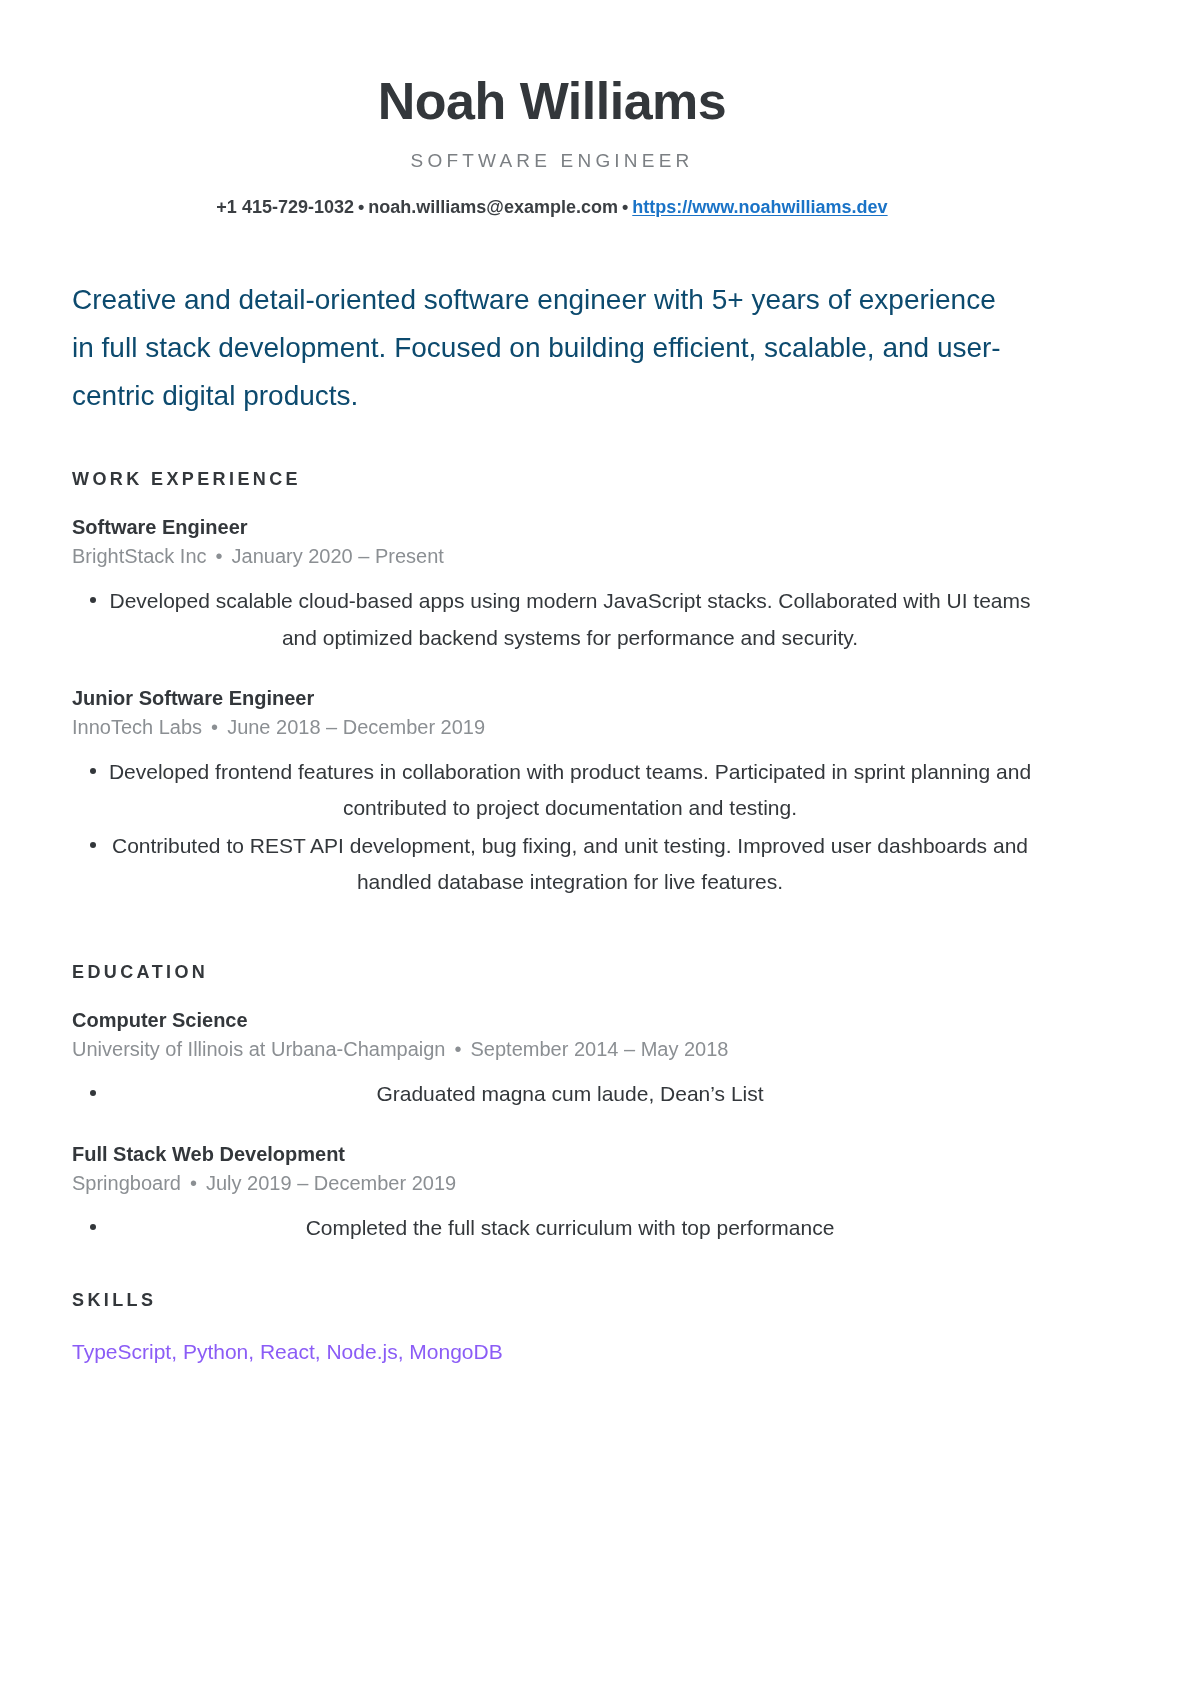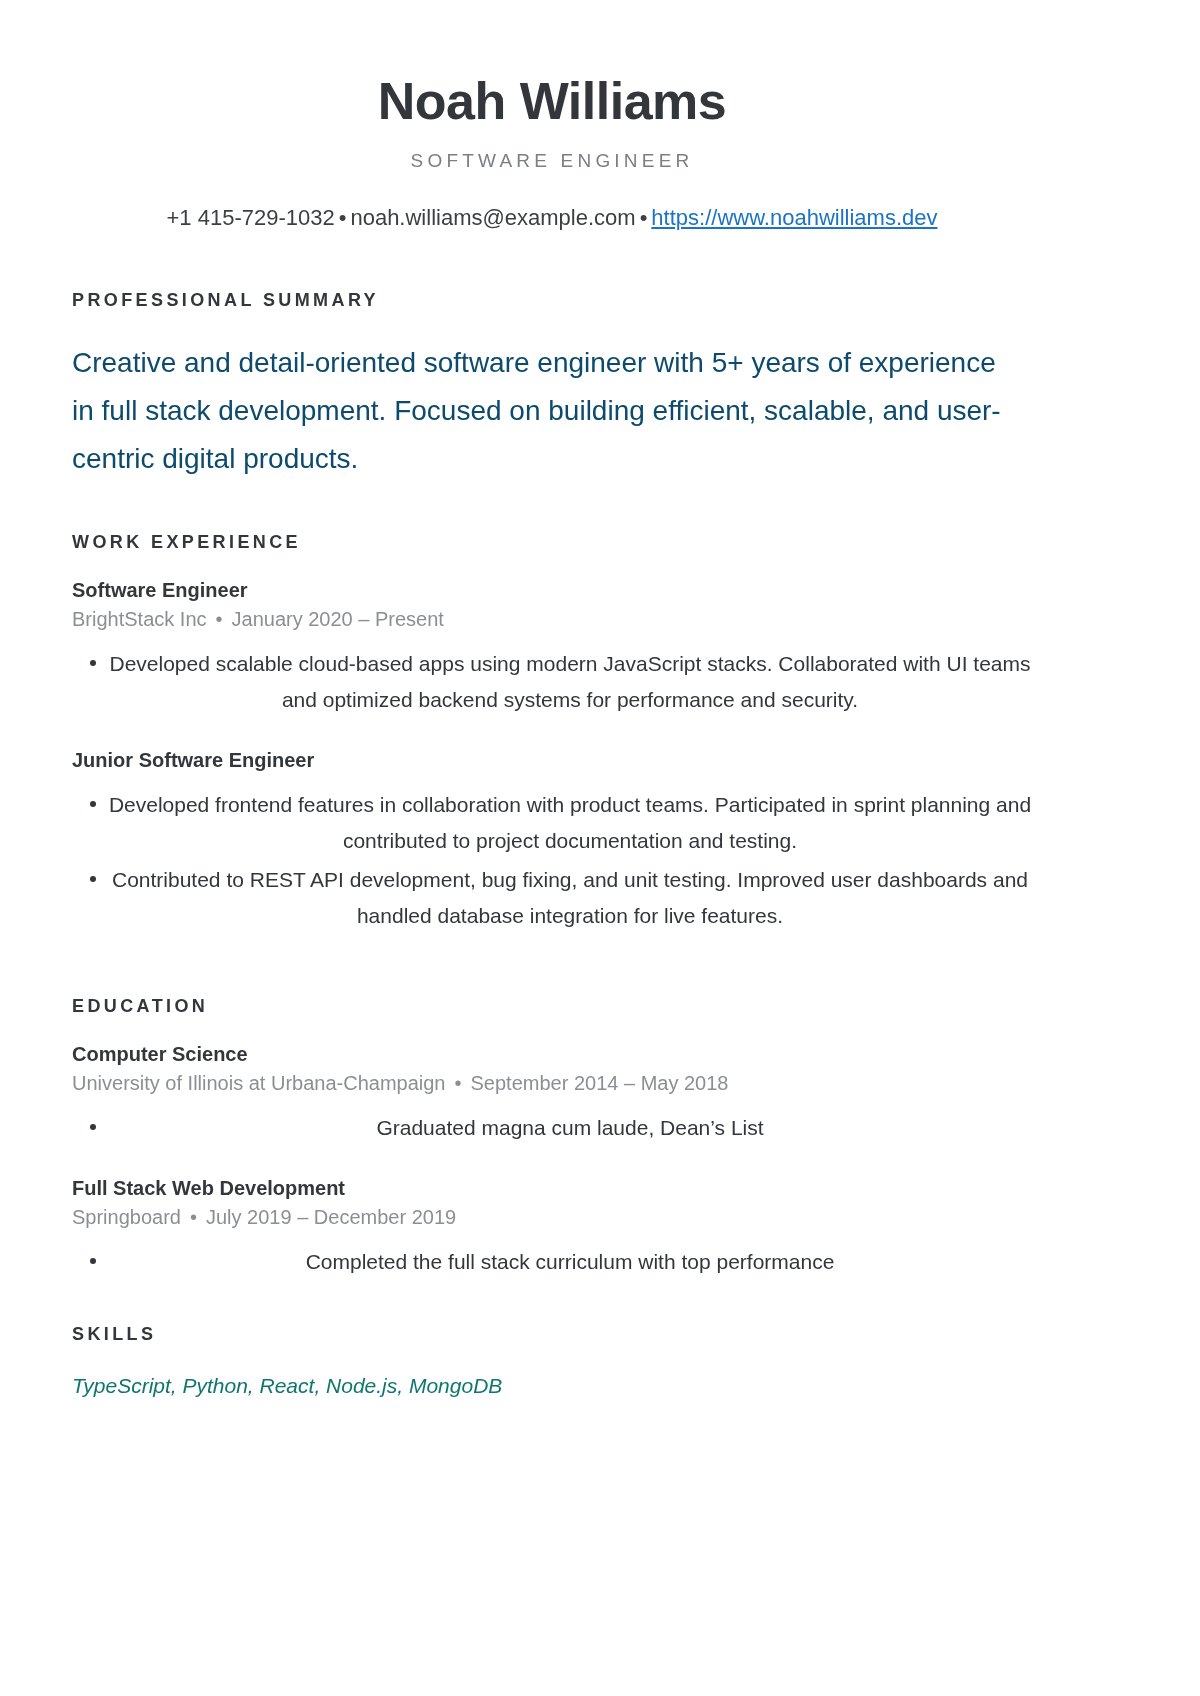--- a/index.html
+++ b/index.html
@@ -35,24 +35,25 @@
   }
   .job-title {
     margin-top: 18px;
     font-size: 19px;
     letter-spacing: 4.2px;
     color: #7b7f83;
     font-weight: 400;
     text-transform: uppercase;
   }
   .contact-line {
-    margin-top: 31px;
-    font-size: 22px;
+    margin-top: 23px;
+    font-size: 18px;
     color: #3b3f43;
     line-height: 1.4;
+    font-weight: bold;
   }
   .contact-sep {
     color: #3b3f43;
     padding: 0 4px;
   }
   .contact-website {
     color: #1a73c7;
     text-decoration: underline;
     text-underline-offset: 2px;
   }
@@ -116,57 +117,58 @@
     top: 14px;
     width: 6px;
     height: 6px;
     border-radius: 50%;
     background: #33373b;
   }
 
   .skills-text {
     font-size: 21px;
     line-height: 1.72;
-    color: #0f766e;
-    font-style: italic;
+    color: #8b5cf6;
   }
 </style>
 </head>
 <body>
 
 <div class="page">
 
   <header class="resume-header">
     <h1 class="full-name">Noah Williams</h1>
     <div class="job-title">SOFTWARE ENGINEER</div>
     <div class="contact-line">
       <span>+1 415-729-1032</span><span class="contact-sep">•</span><span>noah.williams@example.com</span><span class="contact-sep">•</span><a class="contact-website" href="#">https://www.noahwilliams.dev</a>
     </div>
   </header>
 
   <section class="section section-summary">
-    <div class="section-title">PROFESSIONAL SUMMARY</div>
     <p class="summary-text">Creative and detail-oriented software engineer with 5+ years of experience in full stack development. Focused on building efficient, scalable, and user-centric digital products.</p>
   </section>
 
   <section class="section section-work">
     <div class="section-title">WORK EXPERIENCE</div>
 
     <div class="entry">
       <div class="entry-role">Software Engineer</div>
       <div class="entry-meta">
         <span>BrightStack Inc</span><span class="meta-sep">•</span><span>January 2020 – Present</span>
       </div>
       <ul class="entry-bullets">
         <li>Developed scalable cloud-based apps using modern JavaScript stacks. Collaborated with UI teams and optimized backend systems for performance and security.</li>
       </ul>
     </div>
 
     <div class="entry">
       <div class="entry-role">Junior Software Engineer</div>
+      <div class="entry-meta">
+        <span>InnoTech Labs</span><span class="meta-sep">•</span><span>June 2018 – December 2019</span>
+      </div>
       <ul class="entry-bullets">
         <li>Developed frontend features in collaboration with product teams. Participated in sprint planning and contributed to project documentation and testing.</li>
         <li>Contributed to REST API development, bug fixing, and unit testing. Improved user dashboards and handled database integration for live features.</li>
       </ul>
     </div>
   </section>
 
   <section class="section section-education">
     <div class="section-title">EDUCATION</div>
 

